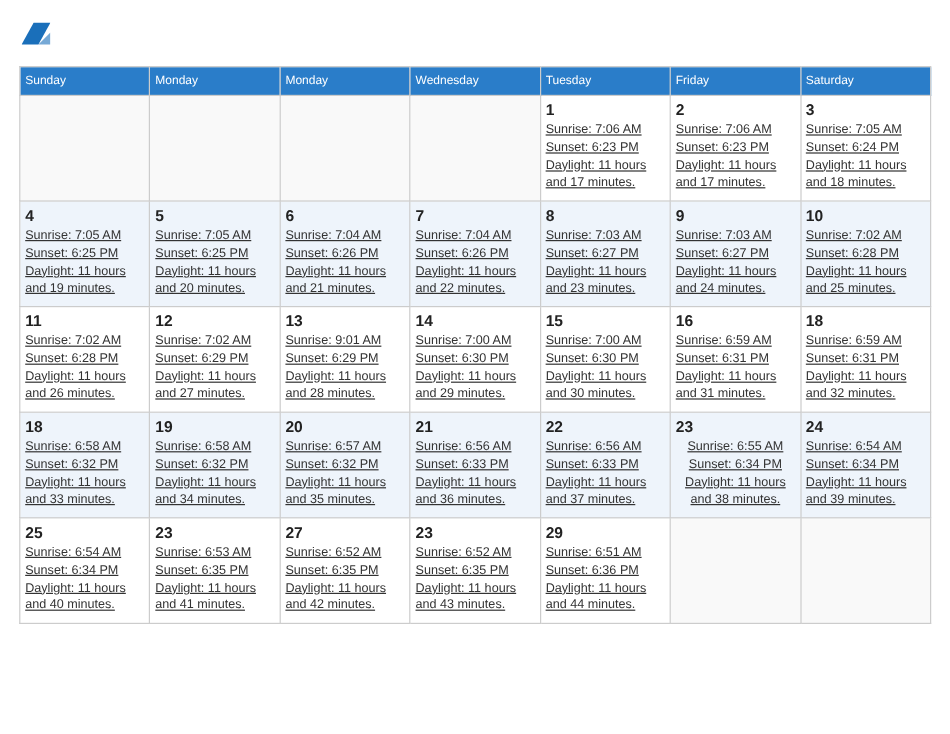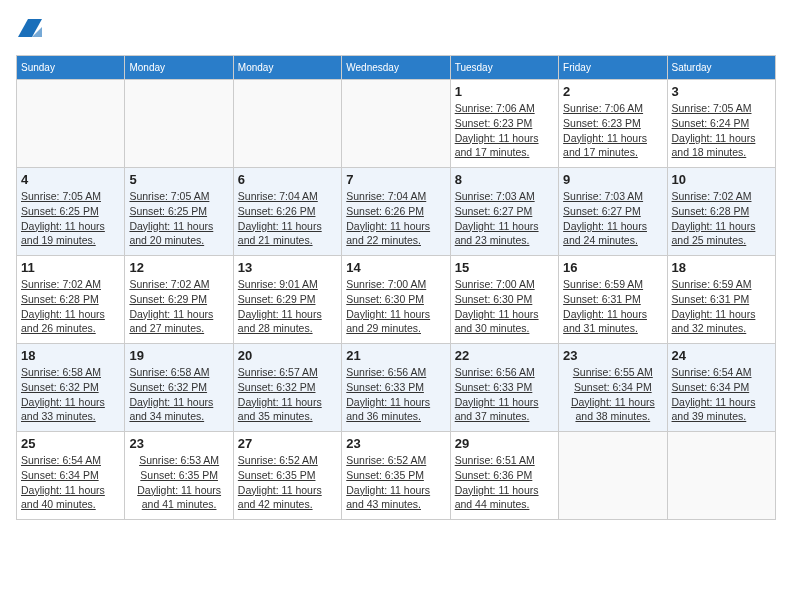--- a/index.html
+++ b/index.html
@@ -280,21 +280,21 @@
       </tr>
       <tr>
         <td>
           <span class="day-num">25</span>
           <div class="day-info" style="white-space: pre-line;">Sunrise: 6:54 AM
 Sunset: 6:34 PM
 Daylight: 11 hours and 40 minutes.</div>
         </td>
         <td>
           <span class="day-num">23</span>
-          <div class="day-info" style="white-space: pre-line; text-align: center;">Sunrise: 6:53 AM
+          <div class="day-info" style="white-space: pre-line;">Sunrise: 6:53 AM
 Sunset: 6:35 PM
 Daylight: 11 hours and 41 minutes.</div>
         </td>
         <td>
           <span class="day-num">27</span>
           <div class="day-info" style="white-space: pre-line;">Sunrise: 6:52 AM
 Sunset: 6:35 PM
 Daylight: 11 hours and 42 minutes.</div>
         </td>
         <td>

